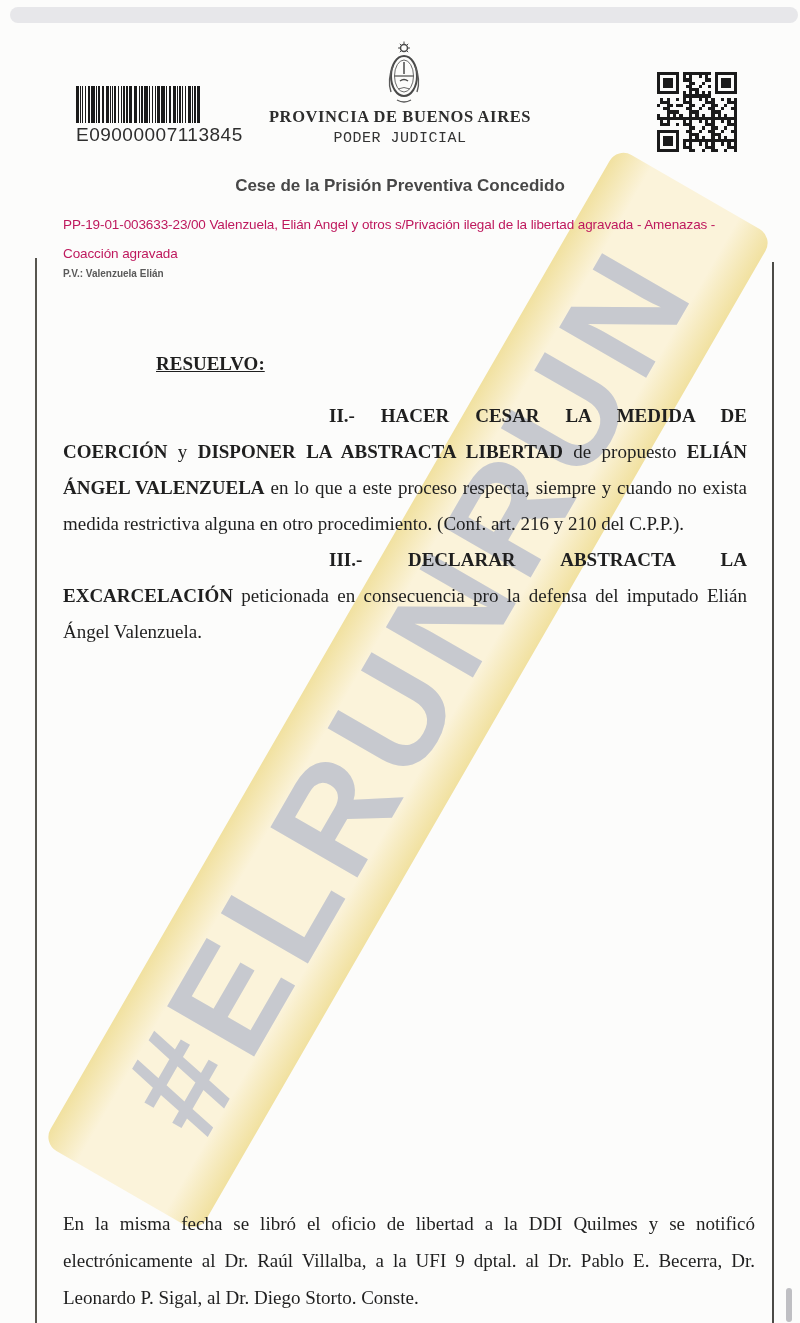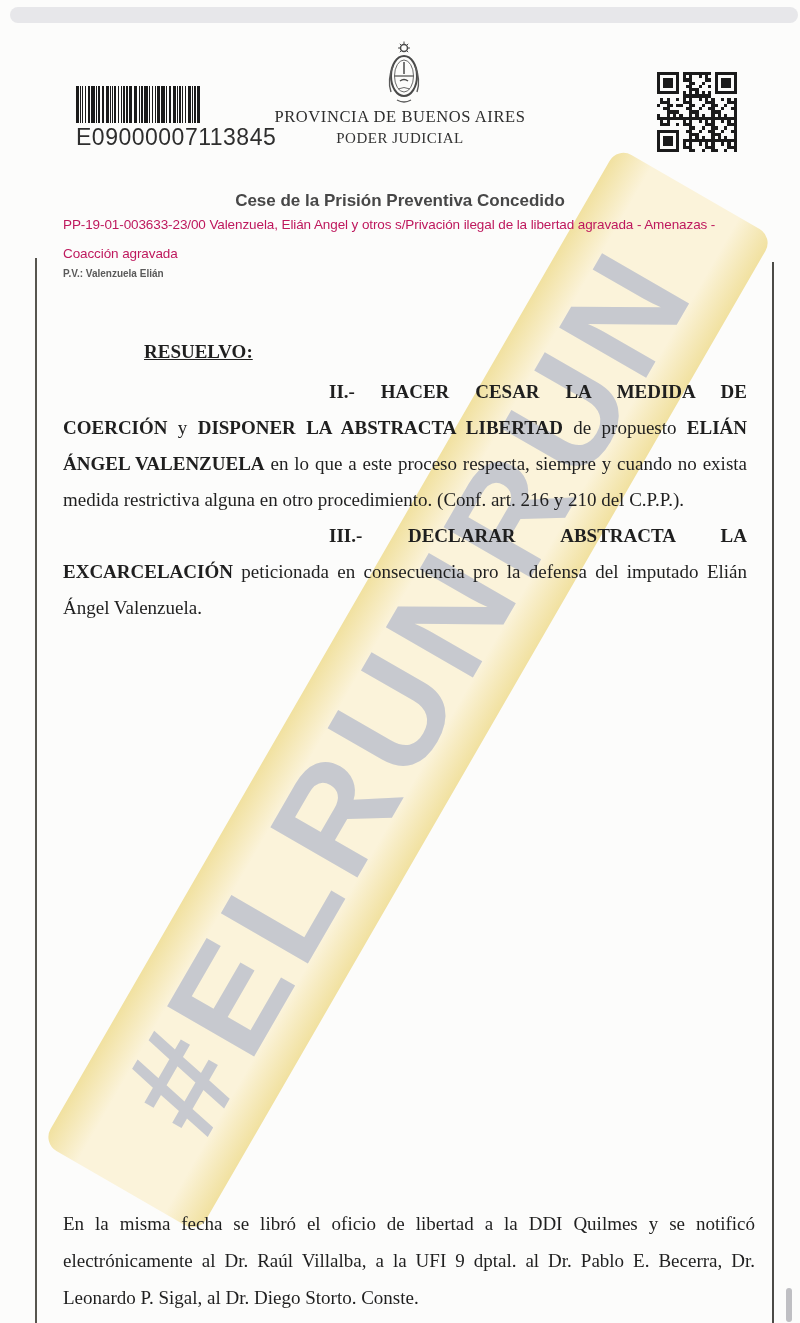--- a/index.html
+++ b/index.html
@@ -55,45 +55,45 @@
     letter-spacing: 10px;
     color: #c7c9cf;
     white-space: nowrap;
   }
 
   
   .barcode { position: absolute; left: 76px; top: 86px; z-index: 2; }
   .barcode svg { display: block; }
   .barcode-number {
     font-family: "Liberation Sans", sans-serif;
-    font-size: 23px; color: #2e2e2e; letter-spacing: 0.5px; margin-top: 1px;
+    font-size: 19px; color: #2e2e2e; letter-spacing: 0.5px; margin-top: 1px;
   }
 
   .crest { position: absolute; left: 385px; top: 40px; z-index: 2; }
 
   .org-name {
     position: absolute; left: 0; right: 0; top: 107px;
     text-align: center;
     font-family: "Liberation Serif", serif;
-    font-weight: normal; font-size: 16.5px; letter-spacing: 0.6px;
+    font-weight: bold; font-size: 16.5px; letter-spacing: 0.6px;
     color: #2d2d2d; z-index: 2;
   }
   .branch-name {
     position: absolute; left: 0; right: 0; top: 130px;
     text-align: center;
-    font-family: Liberation Serif, serif;
+    font-family: Liberation Mono, monospace;
     font-size: 15px; letter-spacing: 0.5px;
     color: #333; z-index: 2;
   }
 
   .qr { position: absolute; left: 657px; top: 72px; width: 80px; height: 80px; z-index: 2; }
   .qr svg { display: block; }
 
   .doc-title {
-    position: absolute; left: 0; right: 0; top: 191px;
+    position: absolute; left: 0; right: 0; top: 176px;
     text-align: center;
     font-family: "Liberation Sans", sans-serif;
     font-weight: bold; font-size: 17px; color: #474747;
     z-index: 2;
   }
 
   .case-caption {
     position: absolute; left: 63px; top: 210px; width: 706px;
     font-family: "Liberation Sans", sans-serif;
     font-size: 13.5px; letter-spacing: -0.1px; font-weight: normal;
@@ -108,21 +108,21 @@
   }
 
   
   .bodytext {
     position: absolute; left: 63px; top: 330px; width: 684px;
     font-family: "Liberation Serif", serif;
     font-size: 19px; line-height: 36px; color: #1f1f1f;
     z-index: 2;
   }
   .resuelvo {
-    margin: 4px;
+    margin: 16px;
     font-weight: bold;
     text-decoration: underline;
     text-indent: 77px;
   }
   .clause {
     margin: 0;
     text-indent: 266px;
     text-align: justify;
   }
   .clause b { font-weight: bold; }

